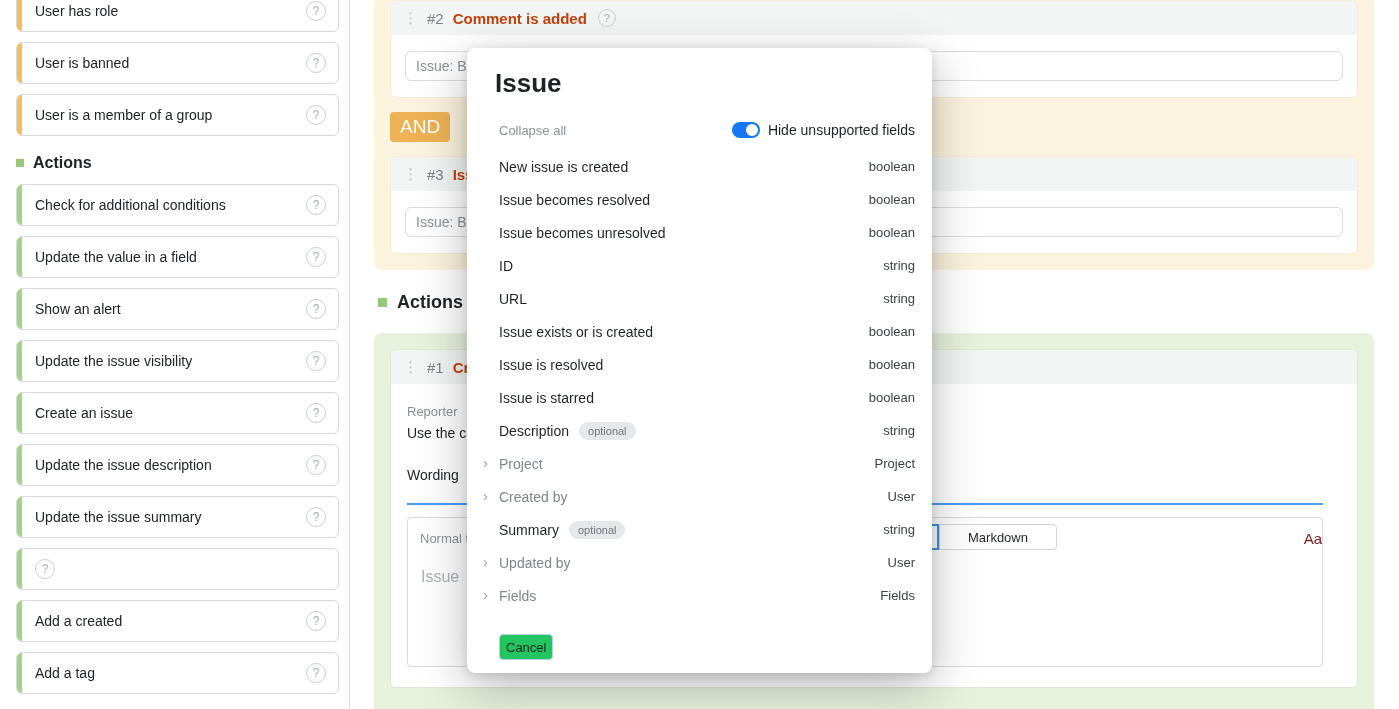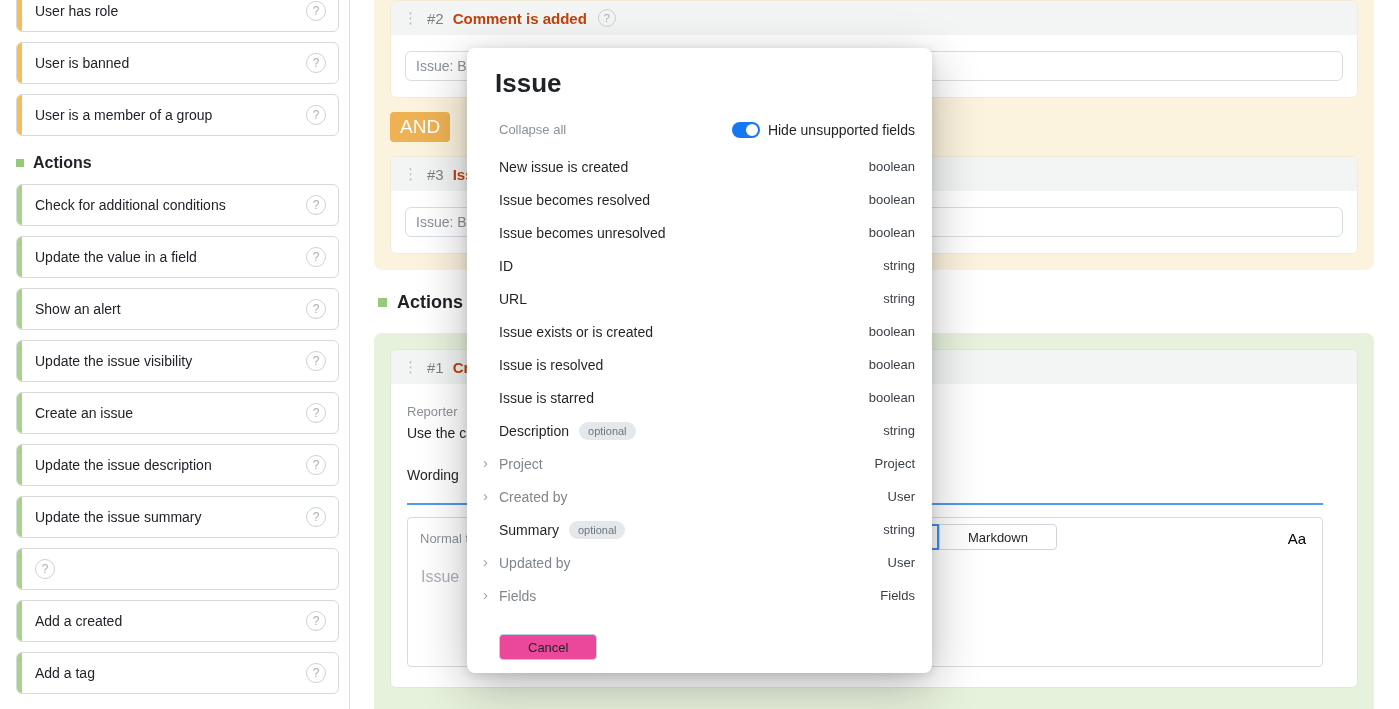--- a/index.html
+++ b/index.html
@@ -68,47 +68,47 @@
   .wording-input { height:16px; border-bottom:2px solid #4a9df3; margin-top:6px; cursor:text; }
   .editor { margin-top:12px; border:1px solid #d6dbe0; border-radius:4px; height:150px; position:relative; background:#fff; }
   .format-label { position:absolute; left:12px; top:13px; color:#8a9197; font-size:13px; cursor:pointer; }
   .seg-fragment { position:absolute; left:515px; top:6px; width:16px; height:26px; border:2px solid #3f8fe8; border-radius:4px 0 0 4px; background:#fff; }
   .markdown-btn {
     position:absolute; left:531px; top:6px; height:26px; padding:0 28px;
     border:1px solid #cfd5da; border-radius:0 4px 4px 0; background:#fff;
     font-size:13px; color:#1f2326; display:flex; align-items:center; cursor:pointer;
     font-family:"Liberation Sans", sans-serif;
   }
-  .aa-btn { position:absolute; right:16px; top:12px; color:#000000; font-size:15px; cursor:pointer; }
+  .aa-btn { position:absolute; right:0; top:12px; color:#7f1d1d; font-size:15px; cursor:pointer; }
   .editor-placeholder { position:absolute; left:13px; top:50px; color:#aab1b8; font-size:16px; }
 
   
   .modal {
     position:absolute; left:467px; top:48px; width:465px; height:625px;
     background:#fff; border-radius:8px; z-index:10;
     box-shadow:0 2px 10px rgba(0,0,0,.12), 0 14px 50px rgba(0,0,0,.28);
     padding-top:20px;
   }
   .modal-title { font-size:26px; font-weight:bold; margin:0 28px; line-height:30px; }
-  .modal-controls { display:flex; align-items:flex-start; margin:24px 17px 0 32px; }
+  .modal-controls { display:flex; align-items:center; margin:24px 17px 0 32px; }
   .collapse-all { color:#8a9197; font-size:13px; cursor:pointer; }
   .toggle-wrap { margin-left:auto; display:flex; align-items:center; gap:8px; cursor:pointer; }
   .toggle { width:28px; height:16px; border-radius:9px; background:#1677f2; position:relative; flex-shrink:0; }
   .toggle::after { content:""; position:absolute; right:2px; top:2px; width:12px; height:12px; border-radius:50%; background:#fff; }
   .toggle-label { font-size:14px; color:#1f2326; }
   .fields { margin-top:12px; }
   .frow { height:33px; display:flex; align-items:center; padding:0 17px 0 32px; position:relative; cursor:pointer; }
   .fname { font-size:14px; color:#1f2326; font-weight:500; }
   .frow.expandable .fname { color:#7f868c; font-weight:normal; }
   .chev { position:absolute; left:16px; top:50%; transform:translateY(-58%); color:#9aa5a0; font-size:15px; }
   .chev::before { content:"›"; }
   .opt-badge { margin-left:10px; background:#e4e8eb; color:#6f767c; font-size:11px; padding:3px 9px; border-radius:9px; }
   .ftype { margin-left:auto; font-size:13px; color:#3c4248;padding-left:12px; }
   .cancel-btn {
-    margin:22px 0 0 32px; height:26px; padding:0 28px; background:#ec4899;
+    margin:22px 0 0 32px; height:26px; padding:0 6px; background:#22c55e;
     border:1px solid #b6cfe8; border-radius:4px; font-size:13px; color:#1f2326;
     cursor:pointer; font-family:"Liberation Sans", sans-serif;
   }
 </style>
 </head>
 <body>
 
 <div class="app">
 
   <div class="sidebar">

